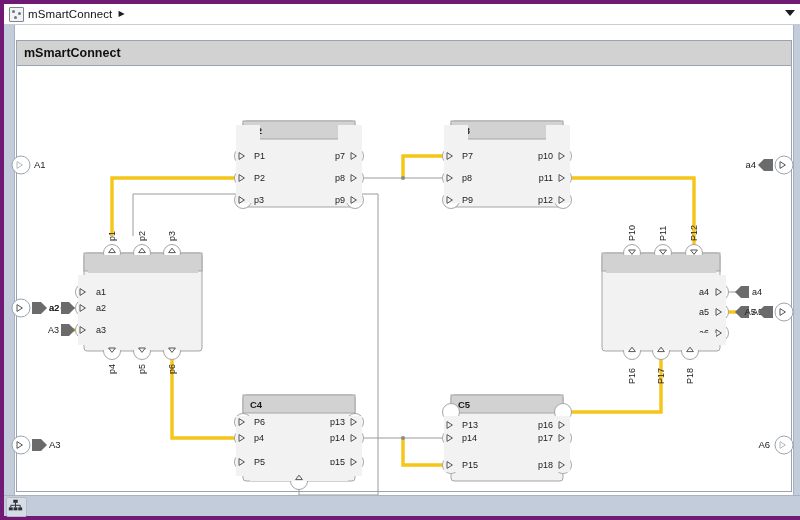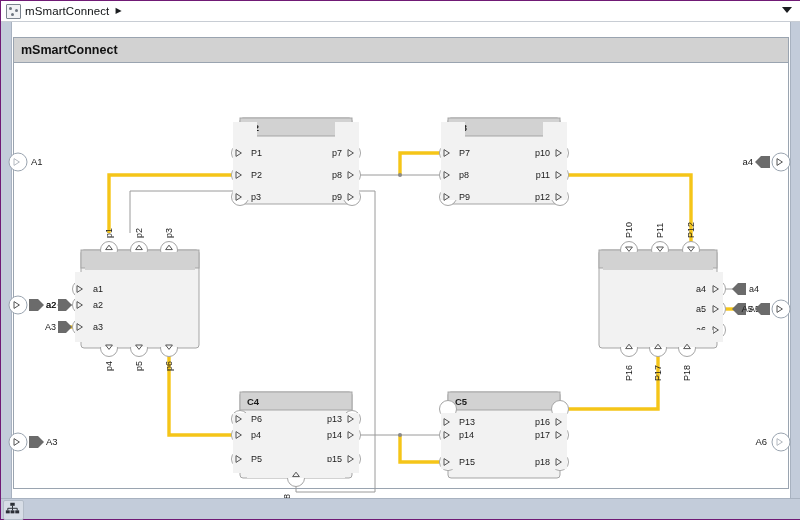--- a/index.html
+++ b/index.html
@@ -6,21 +6,21 @@
   html,body{margin:0;padding:0;}
   body{
     width:800px;height:520px;overflow:hidden;
     font-family:"Liberation Sans", sans-serif;
     background:#ffffff;
     -webkit-font-smoothing:antialiased;
   }
   #app{
     position:relative;width:800px;height:520px;
     box-sizing:border-box;
-    border:1px solid #701a75;
+    border:4px solid #701a75;
     background:#ffffff;
   }
 
   
   #breadcrumb-bar{
     position:absolute;left:0;top:0;width:800px;height:21px;
     background:#ffffff;
     border-bottom:1px solid #c8cdd4;
     display:flex;align-items:center;
     box-sizing:border-box;

